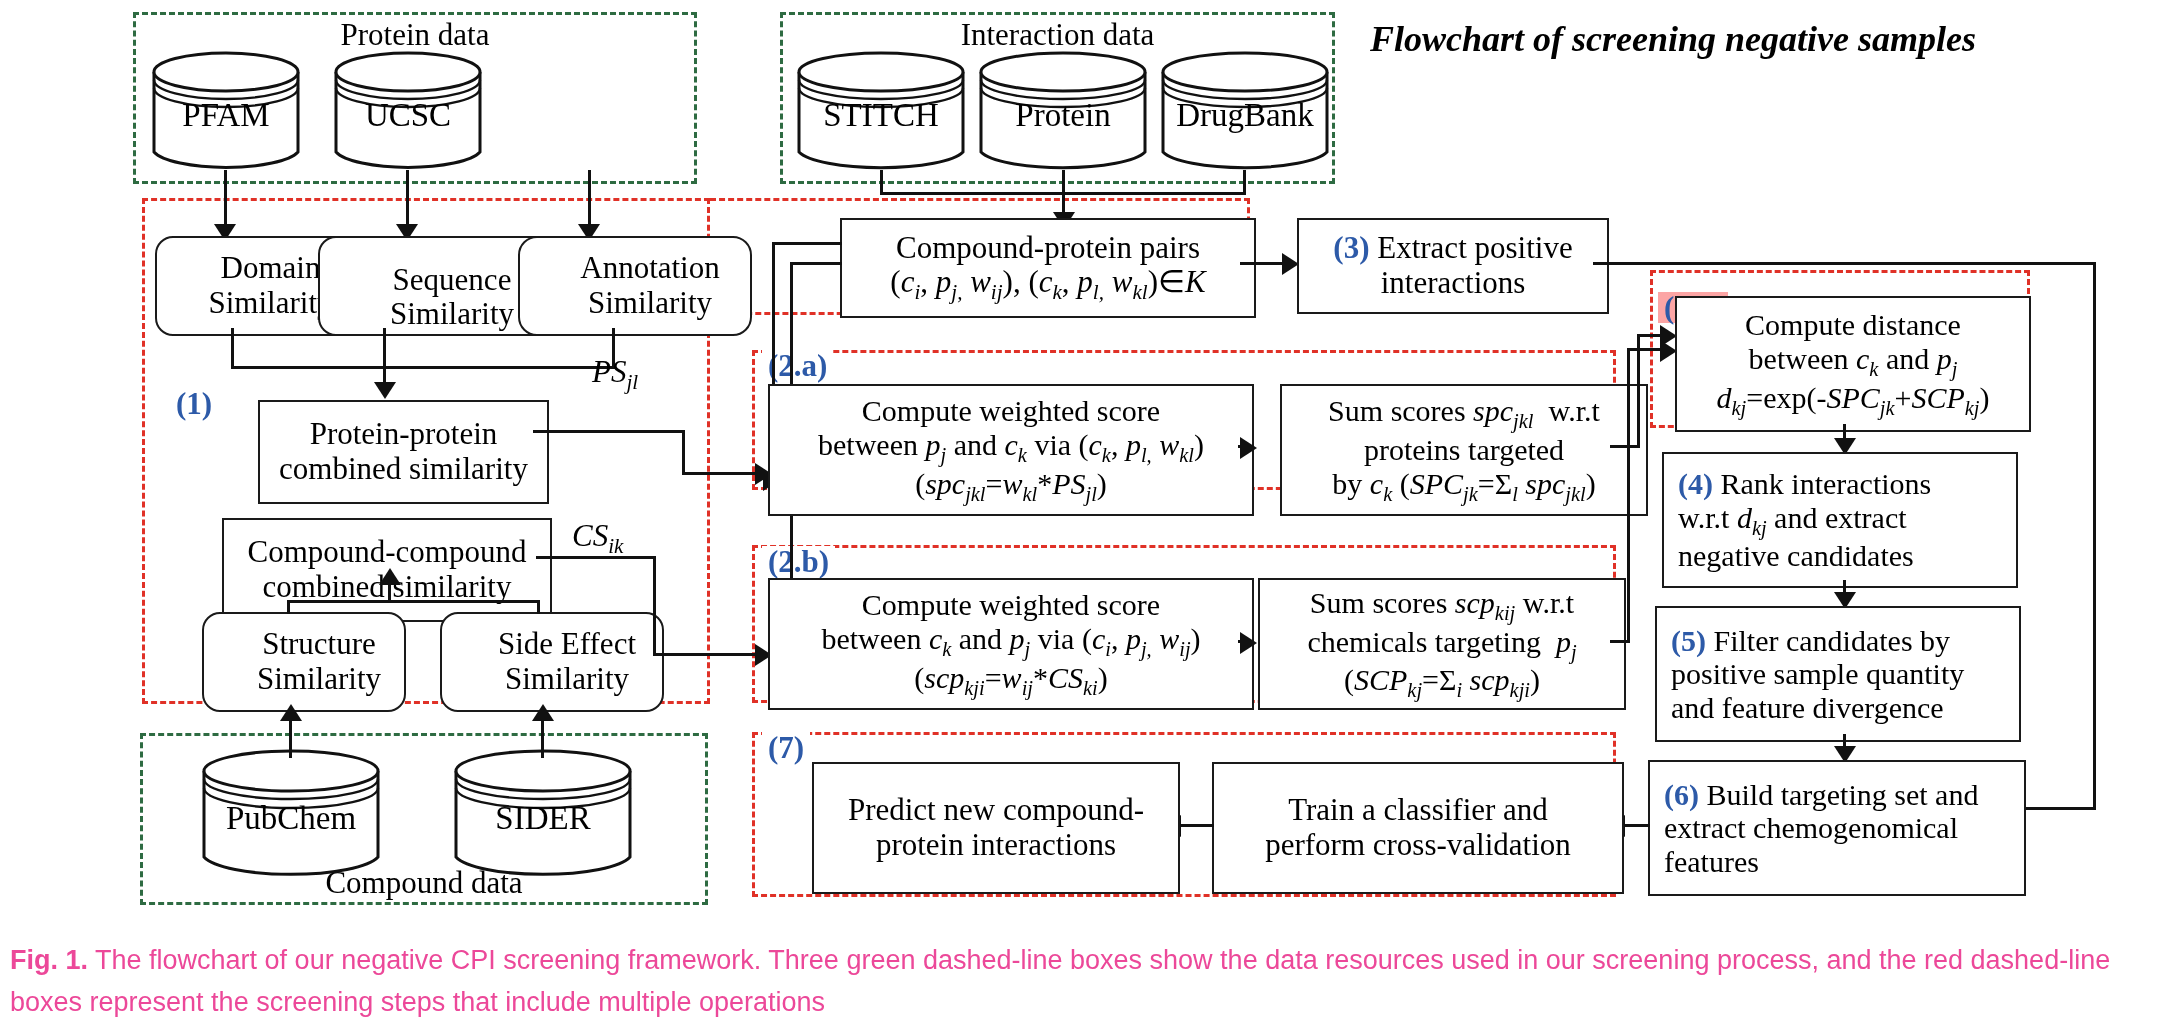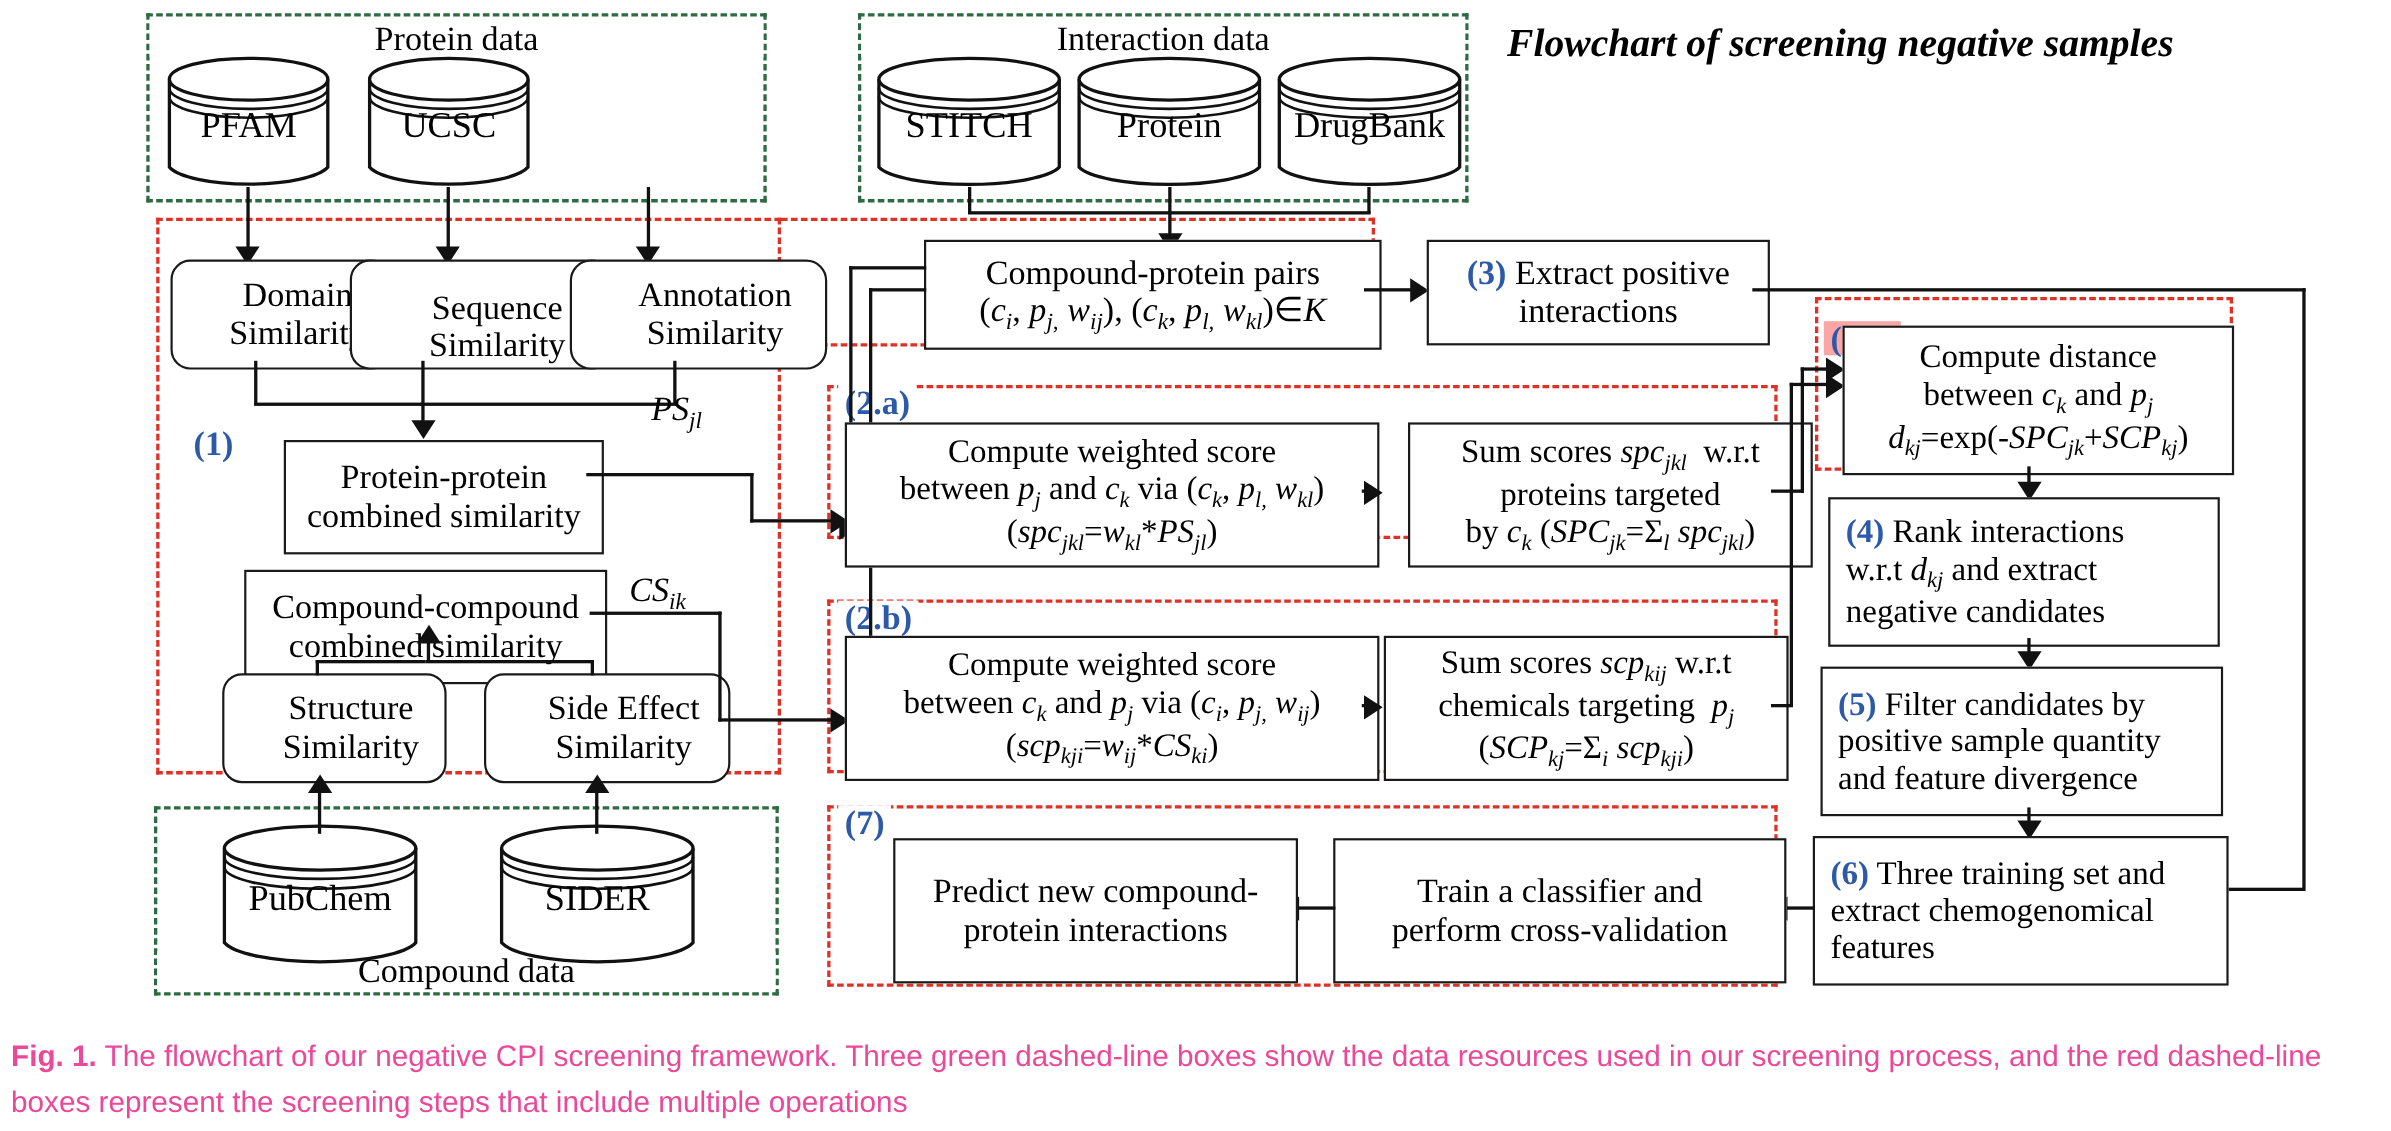--- a/index.html
+++ b/index.html
@@ -373,21 +373,21 @@
       <span>and feature divergence</span>
     </div>
   </div>
 
   <div class="ln lnv" style="left:1843px;top:734px;height:18px;"></div>
   <div class="arr arr-d" style="left:1834px;top:746px;"></div>
 
   <div class="box" style="left:1648px;top:760px;width:362px;height:128px;font-size:30px;">
     <div class="inner" style="text-align:left;padding-left:8px;">
       <span class="bnum">(6)</span>
-      <span>Three training set and</span><br>
+      <span>Build targeting set and</span><br>
       <span>extract chemogenomical</span><br>
       <span>features</span>
     </div>
   </div>
 
   <div class="ln lnh" style="left:1620px;top:824px;width:30px;"></div>
   <div class="arr arr-l" style="left:1608px;top:815px;"></div>
 
   <div class="box" style="left:1212px;top:762px;width:396px;height:124px;font-size:31px;">
     <div class="inner">

